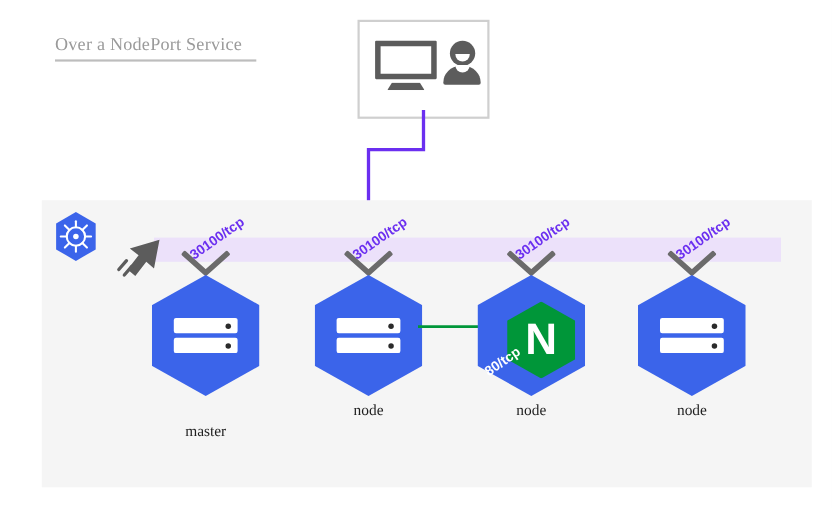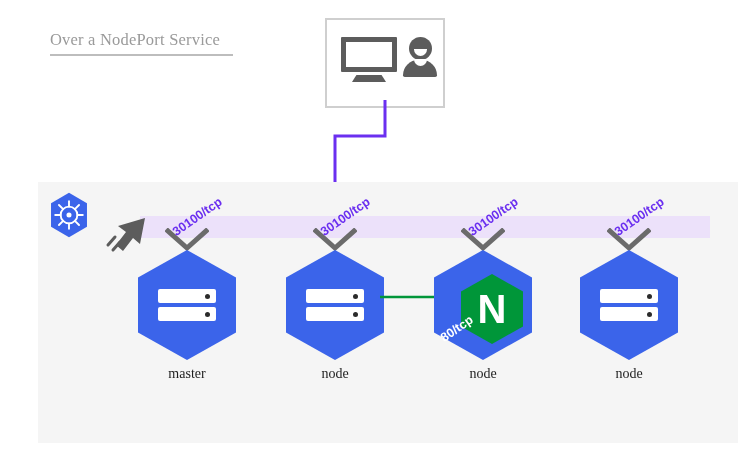--- a/index.html
+++ b/index.html
@@ -335,21 +335,21 @@
     <div class="hexagon"></div>
     <div class="server-icon">
       <div class="server-bar top">
           <span class="server-dot"></span>
         </div>
       <div class="server-bar bottom">
           <span class="server-dot"></span>
         </div>
     </div>
   </div>
-  <div class="node-label" style="left:138px;">master</div>
+  <div class="node-label" style="left:138px;margin-top:19px;">master</div>
 
   <svg class="chevron" style="left:313px;" viewBox="0 0 44 24">
     <path d="M 3 3 L 22 20 L 41 3" stroke="#6b6b6b" stroke-width="5" fill="none" stroke-linecap="square"></path>
   </svg>
   <div class="port-label" style="left:322px; top:226px;">30100/tcp</div>
   <div class="node" style="left:286px;">
     <div class="hexagon"></div>
     <div class="server-icon">
       <div class="server-bar top">
           <span class="server-dot"></span>

